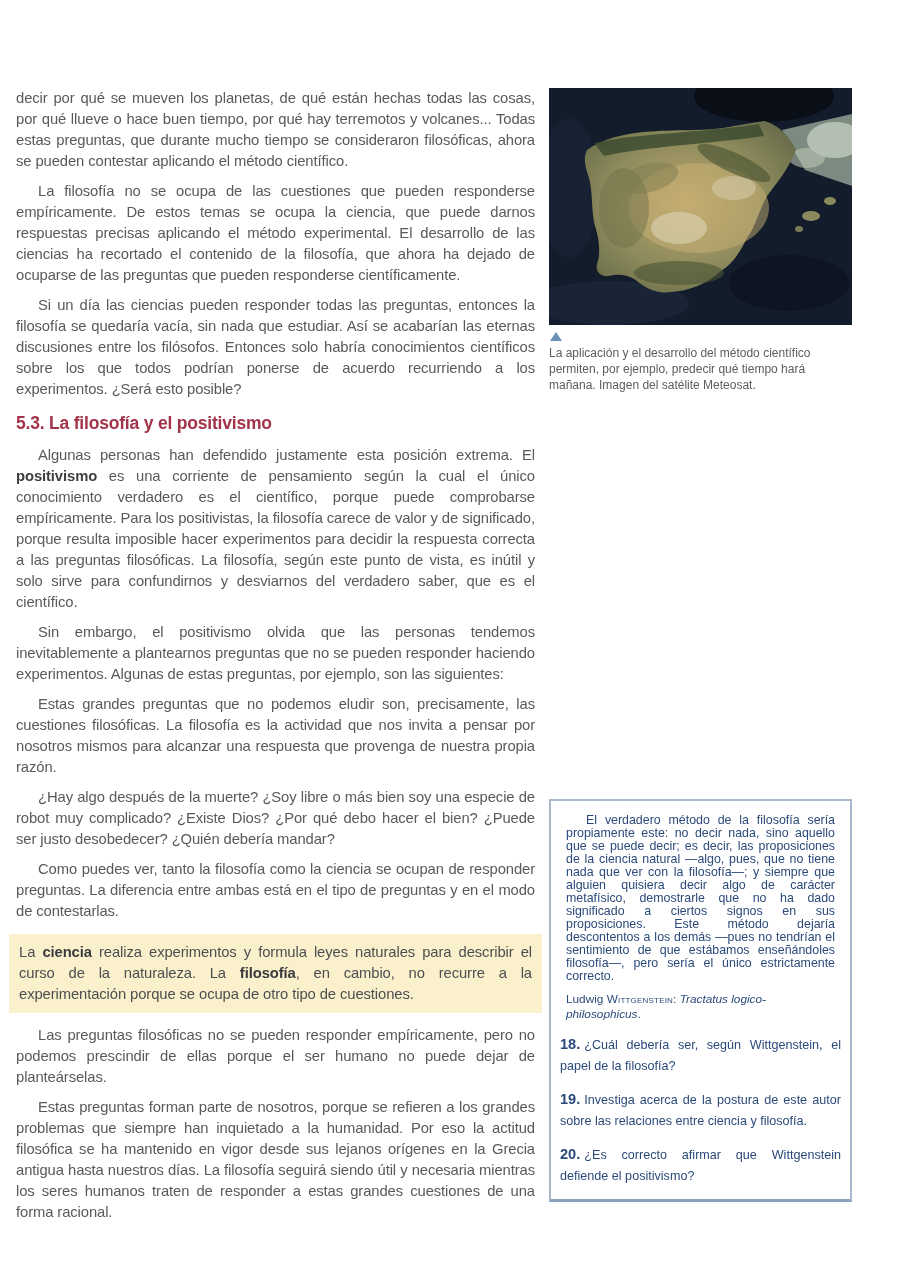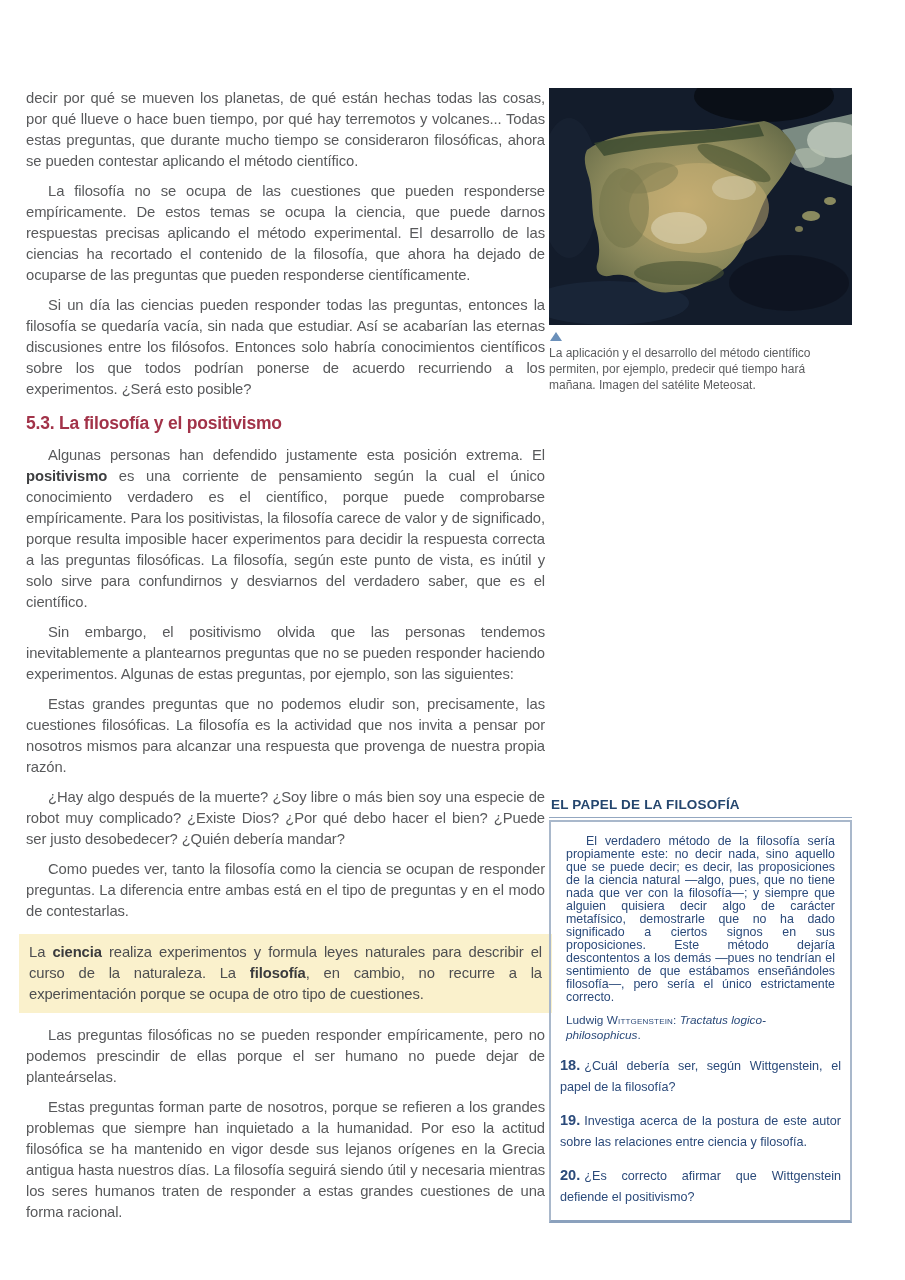--- a/index.html
+++ b/index.html
@@ -5,21 +5,21 @@
   html,body{margin:0;padding:0;background:#ffffff;}
   .page{
     position:relative;
     width:905px;height:1280px;
     background:#ffffff;
     font-family:"Liberation Sans", sans-serif;
     overflow:hidden;
   }
   
   .main-col{
-    position:absolute;left:26px;top:88px;width:519px;
+    position:absolute;left:16px;top:88px;width:519px;
     color:#58595b;font-size:14.8px;line-height:21px;
     text-align:justify;
     hyphens:auto;-webkit-hyphens:auto;
     letter-spacing:-0.1px;
   }
   .main-col p{margin:0 0 9px;text-indent:22px;}
   .main-col p.first{text-indent:0;}
   .main-col b{color:#3e3f41;}
   h2.section-heading{
     color:#a23349;font-size:17.5px;line-height:20px;
@@ -159,21 +159,20 @@
 
         <ellipse cx="262" cy="128" rx="9" ry="5" fill="#8a8a5f"></ellipse>
         <ellipse cx="281" cy="113" rx="6" ry="4" fill="#8a8a5f"></ellipse>
         <ellipse cx="250" cy="141" rx="4" ry="3" fill="#7a7a55"></ellipse>
       </svg>
     </div>
     <span class="caption-marker"></span>
     <div class="fig-caption">La aplicación y el desarrollo del método científico permiten, por ejemplo, predecir qué tiempo hará mañana. Imagen del satélite Meteosat.</div>
 
     <div class="papel-panel">
-      <h3 class="papel-heading">EL PAPEL DE LA FILOSOFÍA</h3>
       <div class="papel-box">
         <p class="papel-quote">El verdadero método de la filosofía sería propiamente este: no decir nada, sino aquello que se puede decir; es decir, las proposiciones de la ciencia natural —algo, pues, que no tiene nada que ver con la filosofía—; y siempre que alguien quisiera decir algo de carácter metafísico, demostrarle que no ha dado significado a ciertos signos en sus proposiciones. Este método dejaría descontentos a los demás —pues no tendrían el sentimiento de que estábamos enseñándoles filosofía—, pero sería el único estrictamente correcto.</p>
         <p class="papel-attribution"><span>Ludwig </span><span class="author-name">Wittgenstein</span><span>: </span><span class="work-title">Tractatus logico-philosophicus</span><span>.</span></p>
 
         <p class="papel-question"><span class="q-num">18.</span><span>¿Cuál debería ser, según Wittgenstein, el papel de la filosofía?</span></p>
         <p class="papel-question"><span class="q-num">19.</span><span>Investiga acerca de la postura de este autor sobre las relaciones entre ciencia y filosofía.</span></p>
         <p class="papel-question"><span class="q-num">20.</span><span>¿Es correcto afirmar que Wittgenstein defiende el positivismo?</span></p>
       </div>
     </div>
 

